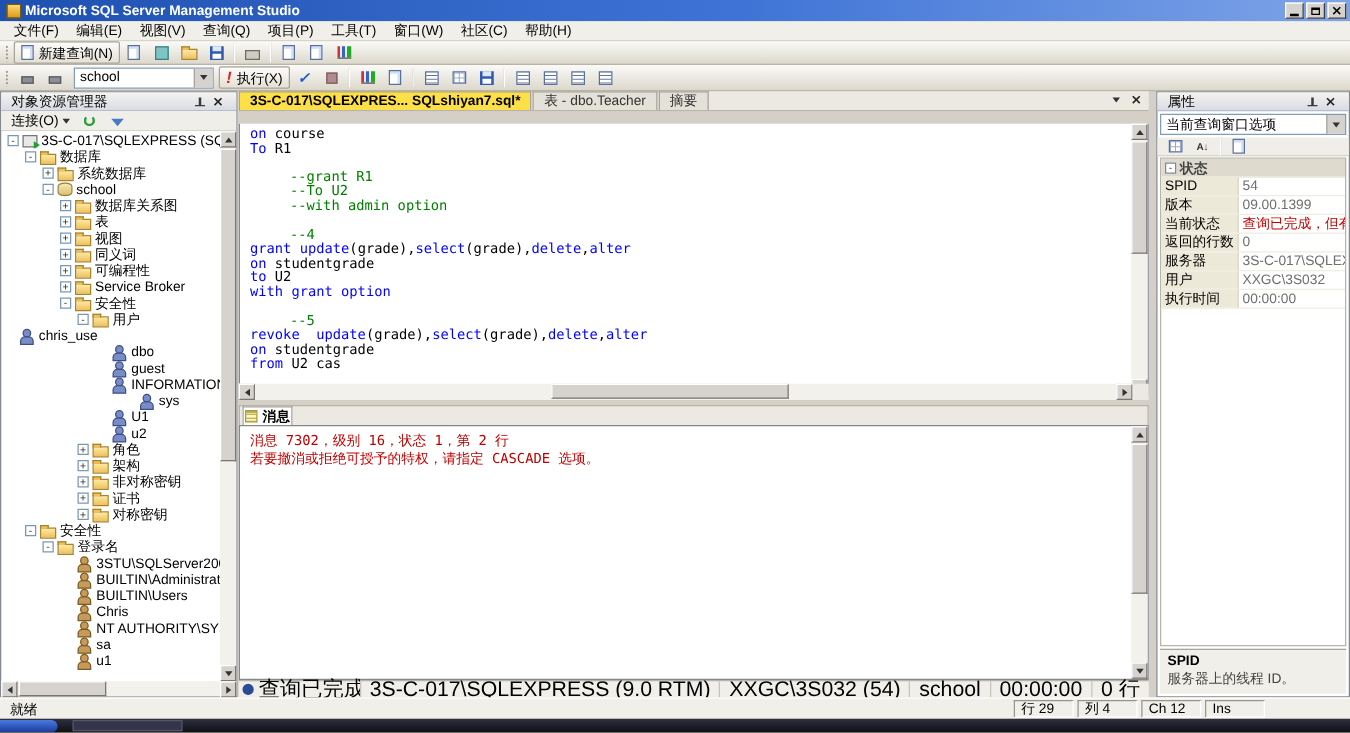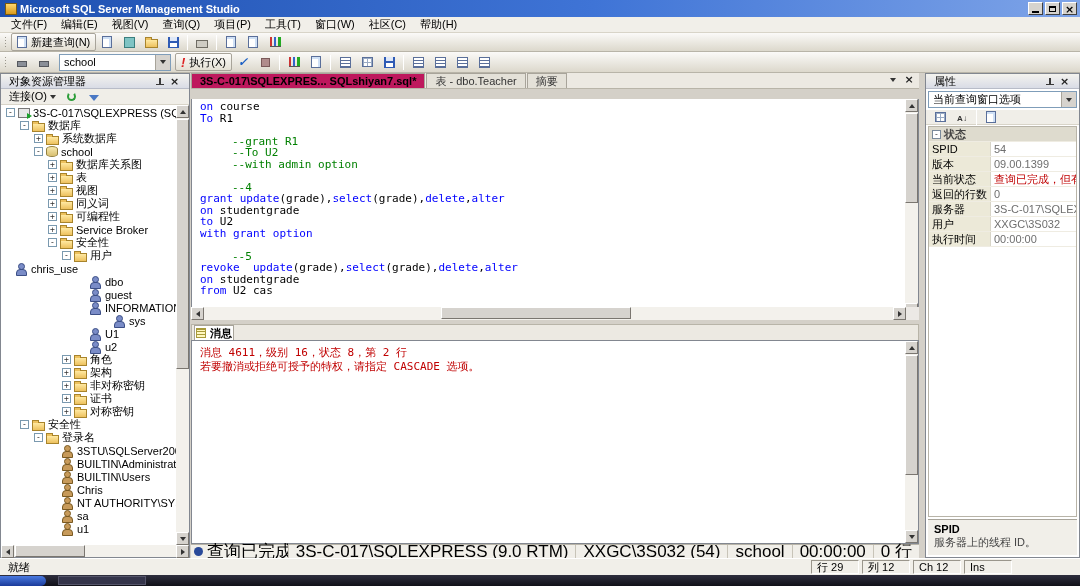--- a/index.html
+++ b/index.html
@@ -137,21 +137,21 @@
   .treevs{top:31px;right:0;width:13px;bottom:12px;}
   .treehs{left:0;right:0;bottom:0;height:12px;}
 
   
   .centerp{position:absolute;left:191px;top:73px;width:728px;height:485px;background:#d4d0c8;}
   .tabstrip{position:absolute;top:0;left:0;right:0;height:16px;background:#ece9e2;
     border-bottom:1px solid #b8b4a8;display:flex;align-items:flex-end;}
   .etabs{display:flex;flex:1;overflow:hidden;height:16px;align-items:flex-end;}
   .etab{height:15px;line-height:14px;padding:0 8px;background:#e4e1d8;border:1px solid #a8a49a;
     border-bottom:none;margin-right:1px;color:#333;white-space:nowrap;}
-  .etab.active{background:#be185d;font-weight:bold;color:#000;}
+  .etab.active{background:#fde047;font-weight:bold;color:#000;}
   .tabctls{display:flex;align-items:center;gap:2px;padding:0 3px 2px 0;}
   .tabctl{width:14px;height:13px;display:flex;align-items:center;justify-content:center;}
 
   .editor{position:absolute;top:26px;left:0;right:0;height:218px;background:#fff;border:1px solid #828790;border-top:none;}
   .codewrap{position:absolute;left:8px;top:2px;right:16px;bottom:0;overflow:hidden;}
   .cline{height:11.5px;font-family:"DejaVu Sans Mono",monospace;font-size:11px;line-height:11.5px;white-space:pre;}
   .sk{color:#0000ff;} .sc{color:#008000;margin-left:32px;} .sp{color:#000;}
   .edvs{top:0;right:0;width:13px;bottom:0;}
   .edhs{top:234px;left:0;right:13px;height:13px;}
   .edcorner{position:absolute;top:234px;right:0;width:13px;height:13px;background:#ece9e5;}
@@ -433,21 +433,21 @@
         <div class="titem" style="padding-left: 74px;">
           <span class="tgl none"></span>
           <span class="ic ic-user"></span>
           <span class="tlabel">guest</span>
         </div>
         <div class="titem" style="padding-left: 74px;">
           <span class="tgl none"></span>
           <span class="ic ic-user"></span>
           <span class="tlabel">INFORMATION_SCHE</span>
         </div>
-        <div class="titem" style="padding-left: 50px; margin-left: 48px;">
+        <div class="titem" style="padding-left: 96px;">
           <span class="tgl none"></span>
           <span class="ic ic-user"></span>
           <span class="tlabel">sys</span>
         </div>
         <div class="titem" style="padding-left: 74px;">
           <span class="tgl none"></span>
           <span class="ic ic-user"></span>
           <span class="tlabel">U1</span>
         </div>
         <div class="titem" style="padding-left: 74px;">
@@ -602,21 +602,21 @@
     <div class="edcorner"></div>
     <div class="splith"></div>
     <div class="msgtabrow">
       <span class="msgtab">
         <i class="gi gi-msgicon"></i>
         <span>消息</span>
       </span>
     </div>
     <div class="msgbody">
       <div class="msglines">
-          <div class="mline">消息 4611，级别 16，状态 8，第 2 行</div>
+          <div class="mline">消息 7302，级别 16，状态 1，第 2 行</div>
           <div class="mline">若要撤消或拒绝可授予的特权，请指定 CASCADE 选项。</div>
         </div>
       <div class="sb sbv msgvs">
         <span class="sbtn top">
             <i class="tri-up"></i>
           </span>
         <span class="thumb" style="top:14px;height:120px;"></span>
         <span class="sbtn bottom">
             <i class="tri-down"></i>
           </span>
@@ -700,21 +700,21 @@
     <div class="pdesc">
       <div class="pdtitle">SPID</div>
       <div class="pdtext">服务器上的线程 ID。</div>
     </div>
   </div>
 
   <div class="statusbar">
     <span class="sbready">就绪</span>
     <span class="sbsegs">
         <span class="ssbseg">行 29</span>
-        <span class="ssbseg">列 12</span>
+        <span class="ssbseg">列 4</span>
         <span class="ssbseg">Ch 12</span>
         <span class="ssbseg">Ins</span>
       </span>
   </div>
 
   <div class="taskbar">
     <span class="startfrag"></span>
     <span class="taskfrag"></span>
   </div>
 

